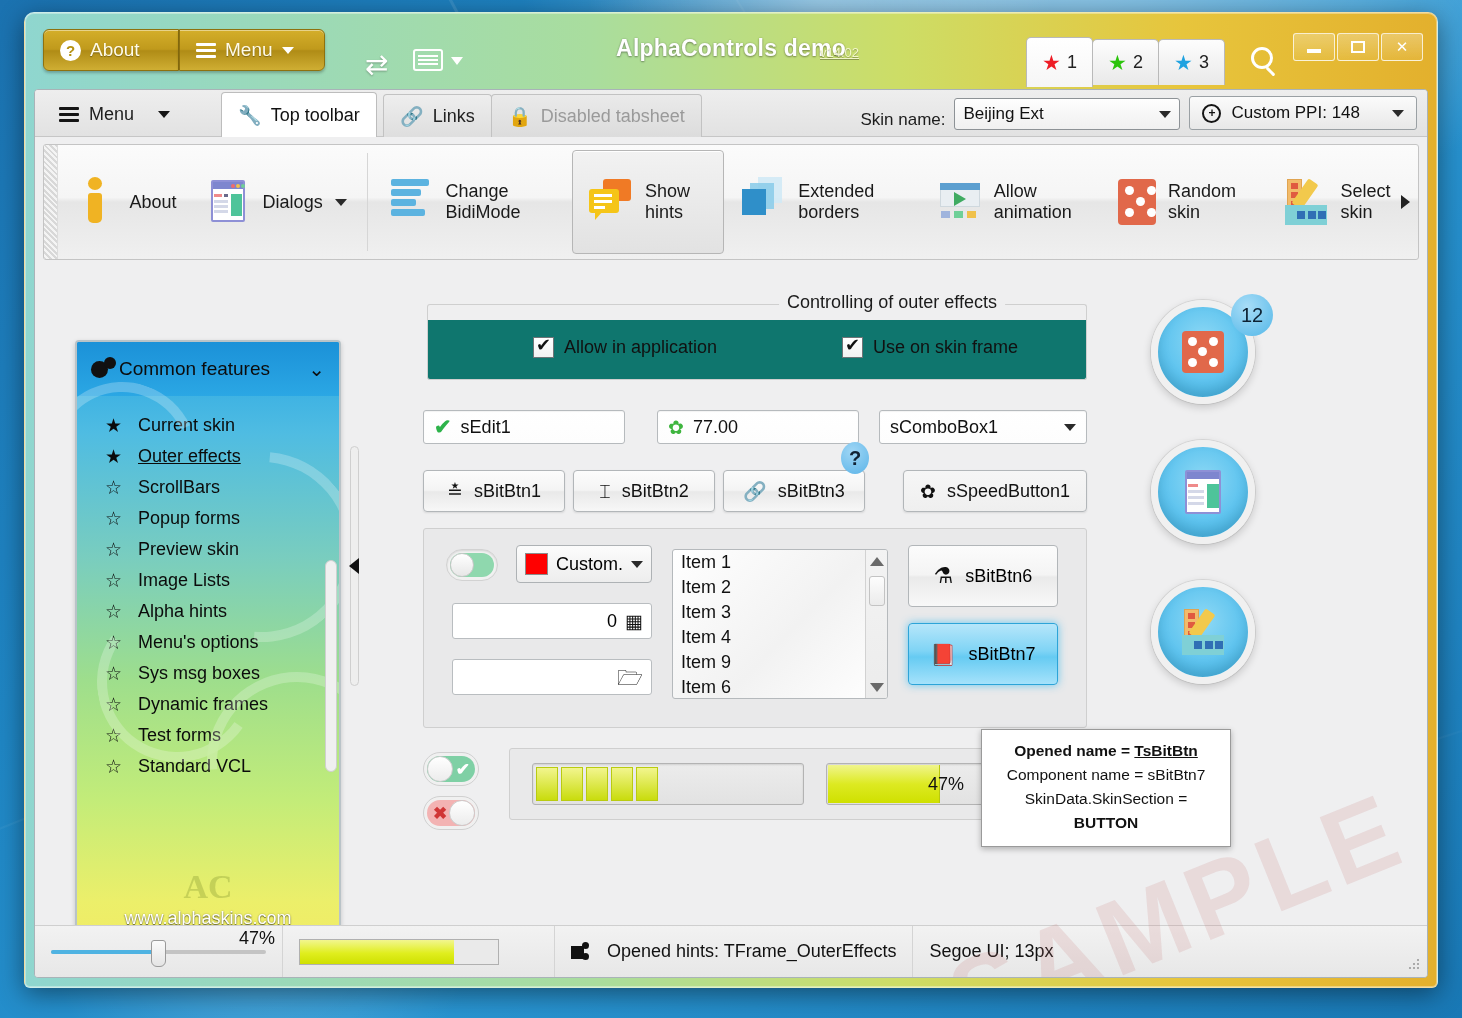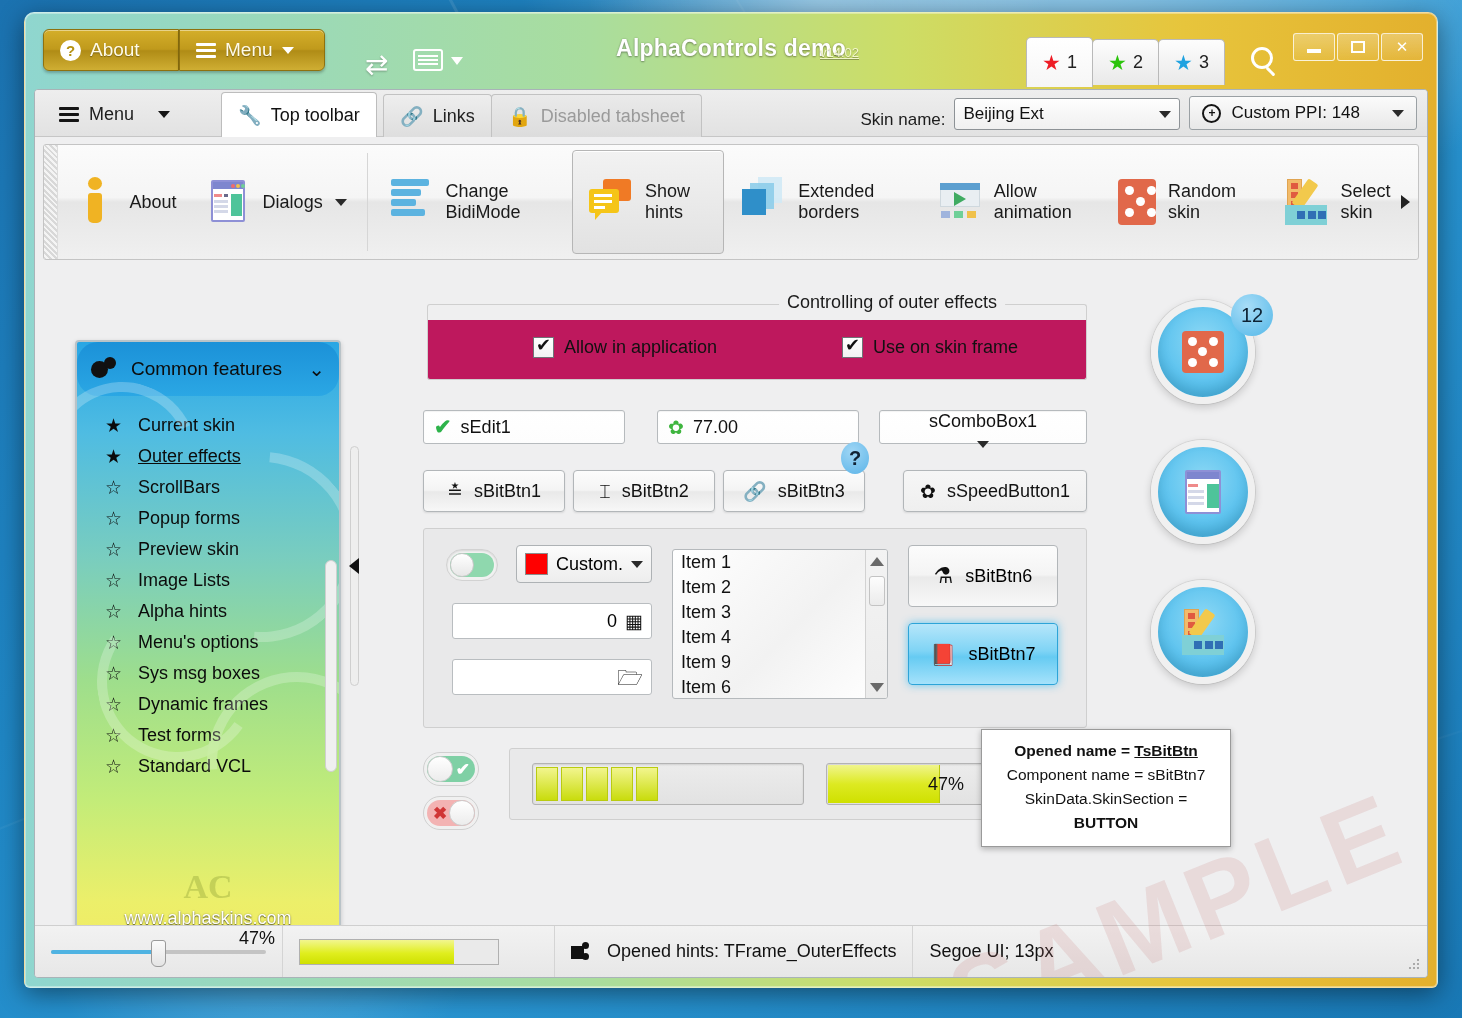--- a/index.html
+++ b/index.html
@@ -185,21 +185,21 @@
   #main { position:absolute; left:0; top:176px; right:0; bottom:52px; }
   
   #sidebar {
     position:absolute; left: 40px; top: 74px; width: 266px; height: 655px;
     border:2px solid #b9c3c8; border-radius:4px; overflow:hidden;
     background: linear-gradient(180deg, #29a6e4 0%, #4fbce2 14%, #79cdbf 33%, #9ede8c 52%, #c2ec79 70%, #ecef6a 86%, #f6e85e 100%);
     box-shadow: 0 2px 5px rgba(0,0,0,.18);
   }
   #sb-header {
     height: 54px; background: linear-gradient(180deg,#1b91d8,#2ba7e4);
-    display:flex; align-items:center; gap:12px; padding: 0 14px; color:#0c0c0c; font-size:19px; cursor:pointer;border-radius:21px;
+    display:flex; align-items:center; gap:0; padding: 0 14px; color:#0c0c0c; font-size:19px; cursor:pointer;
   }
   .gears { position:relative; width:28px; height:24px; }
   .gear { position:absolute; border-radius:50%; background:#111; }
   #sb-list { padding: 14px 0 0 0; }
   .sb-item { height: 31px; display:flex; align-items:center; gap:13px; padding-left: 28px; font-size:18px; color:#0b0b0b; cursor:pointer; }
   .sb-item .st { font-size:19px; line-height:1; width:20px; }
   .sb-item.cur .lbl { text-decoration: underline; }
   #sb-brand { position:absolute; left:0; right:0; bottom: 64px; text-align:center; }
   #sb-logo { font-size: 34px; font-weight: bold; color: rgba(120,140,40,.30); line-height:1; margin-bottom:4px; font-family:"Liberation Serif", serif;}
   #sb-url { font-size:18px; color:#ffffff; text-shadow: 0 1px 1px rgba(80,80,40,.85), 0 0 2px rgba(0,0,0,.3); }
@@ -229,35 +229,35 @@
   
   #content { position:absolute; left: 326px; top: 16px; right: 4px; bottom: 0; }
   .gbox {
     position:absolute; background:#e9e9ea; border:1px solid #cfcfcf; border-radius:3px;
   }
   #grp-outer { left: 66px; top: 22px; width: 660px; height: 76px; }
   #grp-outer-title {
     position:absolute; left: 50%; transform:translateX(-50%); top: 10px; background:#efeff0;
     padding: 0 8px; font-size:18px; color:#1b1b1b; white-space:nowrap;
   }
-  #grp-outer-body { position:absolute; left:66px; top: 38px; width:660px; height:60px; border:1px solid #cfcfcf; border-top:none; border-radius:0 0 3px 3px; background:#be185d;}
+  #grp-outer-body { position:absolute; left:66px; top: 38px; width:660px; height:60px; border:1px solid #cfcfcf; border-top:none; border-radius:0 0 3px 3px; background:#0f766e;}
   .chk-row { position:absolute; display:flex; align-items:center; gap:10px; font-size:18px; color:#111; cursor:pointer;}
   #chk-allow { left: 105px; top: 17px; }
   #chk-use   { left: 414px; top: 17px; }
   .chkbox { width:21px;height:21px;border:1px solid #6f7477; background:linear-gradient(180deg,#fff,#f2f2f2); position:relative; }
   .chkbox:after { content:"✔"; position:absolute; left:2px; top:-4px; font-size:18px; color:#111; }
 
   .sedit {
     position:absolute; height:34px; background:linear-gradient(180deg,#ffffff,#fdfdfd);
     border:1px solid #b6babd; border-radius:3px; display:flex; align-items:center; gap:9px; padding: 0 10px;
     font-size:18px; color:#111; box-shadow: inset 0 1px 1px rgba(0,0,0,.05);
   }
   #edit1 { left: 62px; top: 128px; width: 202px; }
   #edit2 { left: 296px; top: 128px; width: 202px; }
-  #combo1 { left: 518px; top: 128px; width: 208px; justify-content: space-between; cursor:pointer;flex-direction:column;}
+  #combo1 { left: 518px; top: 128px; width: 208px; justify-content: space-between; cursor:pointer;}
   .check-green { color:#2db34a; font-size:21px; font-weight:bold; }
   .gear-green { color:#3fb53f; font-size:19px; }
 
   .sbtn {
     position:absolute; height: 42px; border:1px solid #b2b6b9; border-radius:4px;
     background: linear-gradient(180deg,#fcfcfc 0%, #f4f4f4 48%, #e9e9e9 52%, #f7f7f7 100%);
     display:flex; align-items:center; justify-content:center; gap:11px;
     font-size:18px; color:#111; cursor:pointer; box-shadow: 0 1px 2px rgba(0,0,0,.10);
   }
   #bb1 { left: 62px; top: 188px; width: 142px; }

